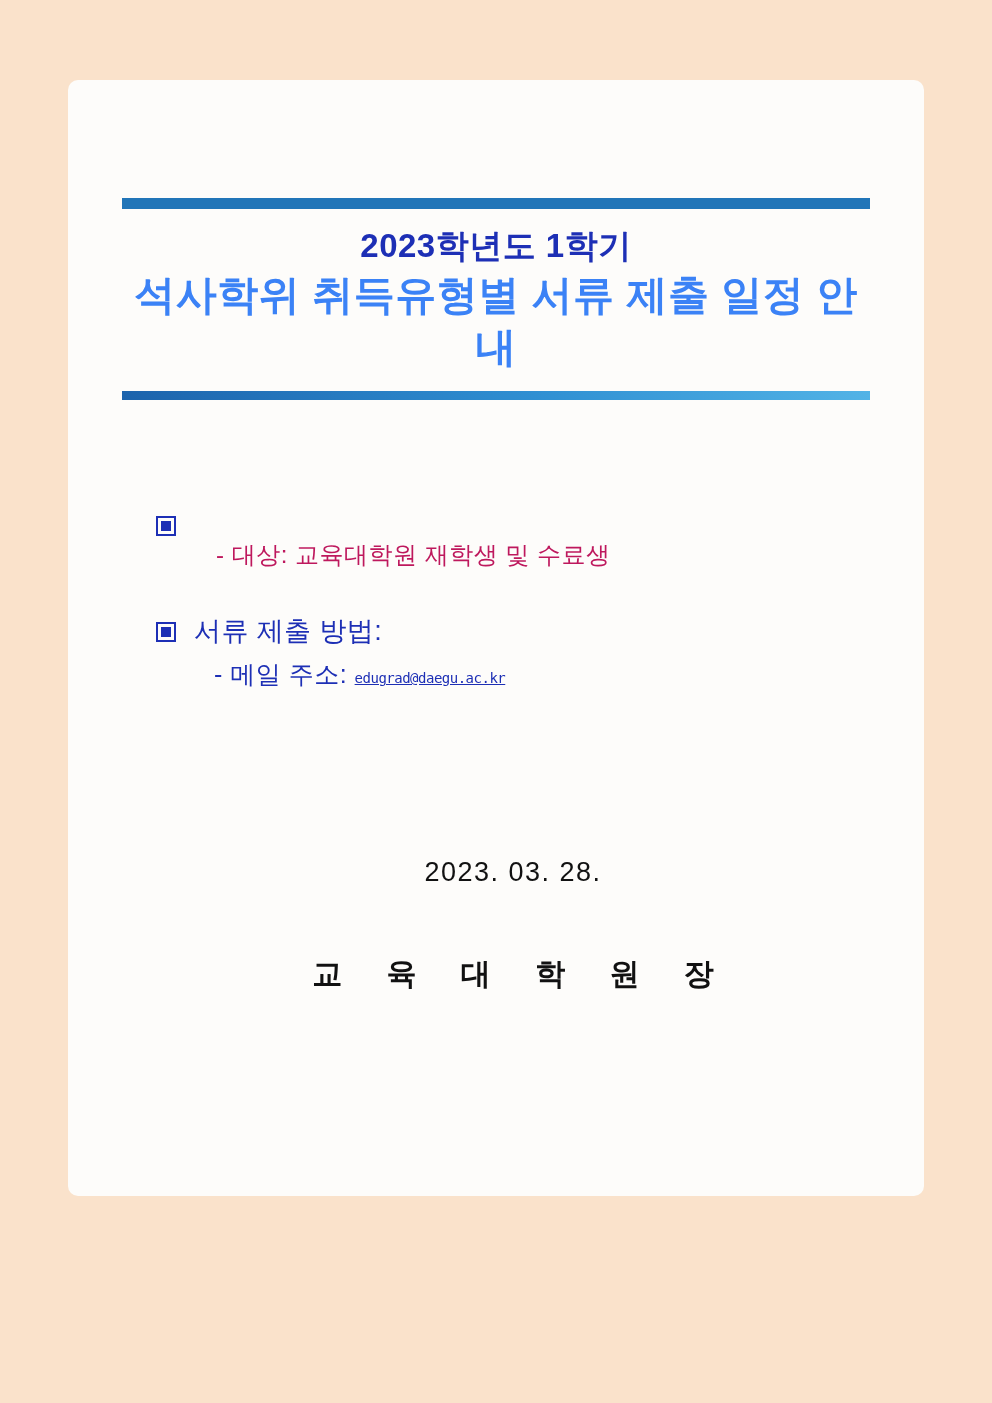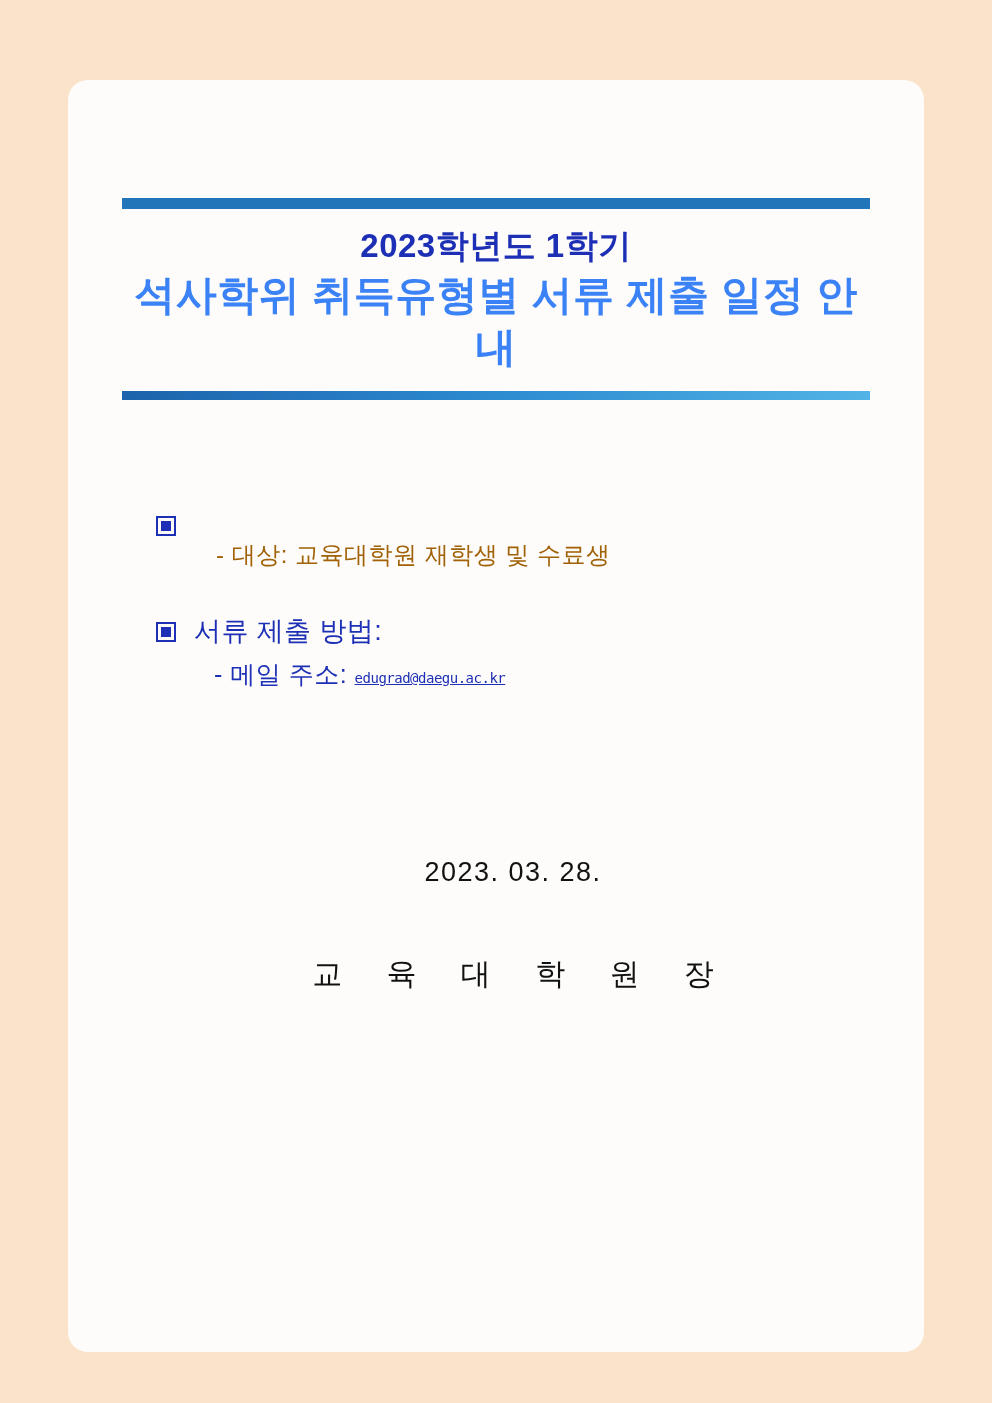--- a/index.html
+++ b/index.html
@@ -11,23 +11,23 @@
     height: 1403px;
     background: #fae2cb;
     font-family: "Liberation Sans", sans-serif;
     overflow: hidden;
   }
   .page {
     position: absolute;
     left: 68px;
     top: 80px;
     width: 856px;
-    height: 1272px;
+    height: 1116px;
     background: #fdfcfa;
-    border-radius: 20px;
+    border-radius: 10px;
   }
   .inner {
     position: absolute;
     left: 54px;
     top: 118px;
     right: 54px;
   }
   .rule-top {
     height: 11px;
     background: #2175b8;
@@ -92,21 +92,21 @@
     color: #1d2fb5;
     font-size: 27px;
     line-height: 1.6;
     letter-spacing: 0.4px;
   }
   .bullet-text .l2 {
     display: block;
     margin-left: 22px;
   }
   .sub-line {
-    color: #a16207;
+    color: #be185d;
     font-size: 24px;
     line-height: 1.6;
     margin-left: 60px;
     letter-spacing: 0.5px;
   }
   .group2 {
     margin-top: 36px;
   }
   .group2 .bullet-text {
     font-size: 27px;
@@ -132,20 +132,21 @@
     font-size: 27px;
     letter-spacing: 1.5px;
   }
   .signature {
     text-align: center;
     margin-top: 66px;
     color: #111111;
     font-size: 30px;
     letter-spacing: 18px;
     text-indent: 18px;
+    font-weight: bold;
   }
 </style>
 </head>
 <body>
 
 <div class="page">
   <div class="inner">
 
     <div class="rule-top"></div>
 

